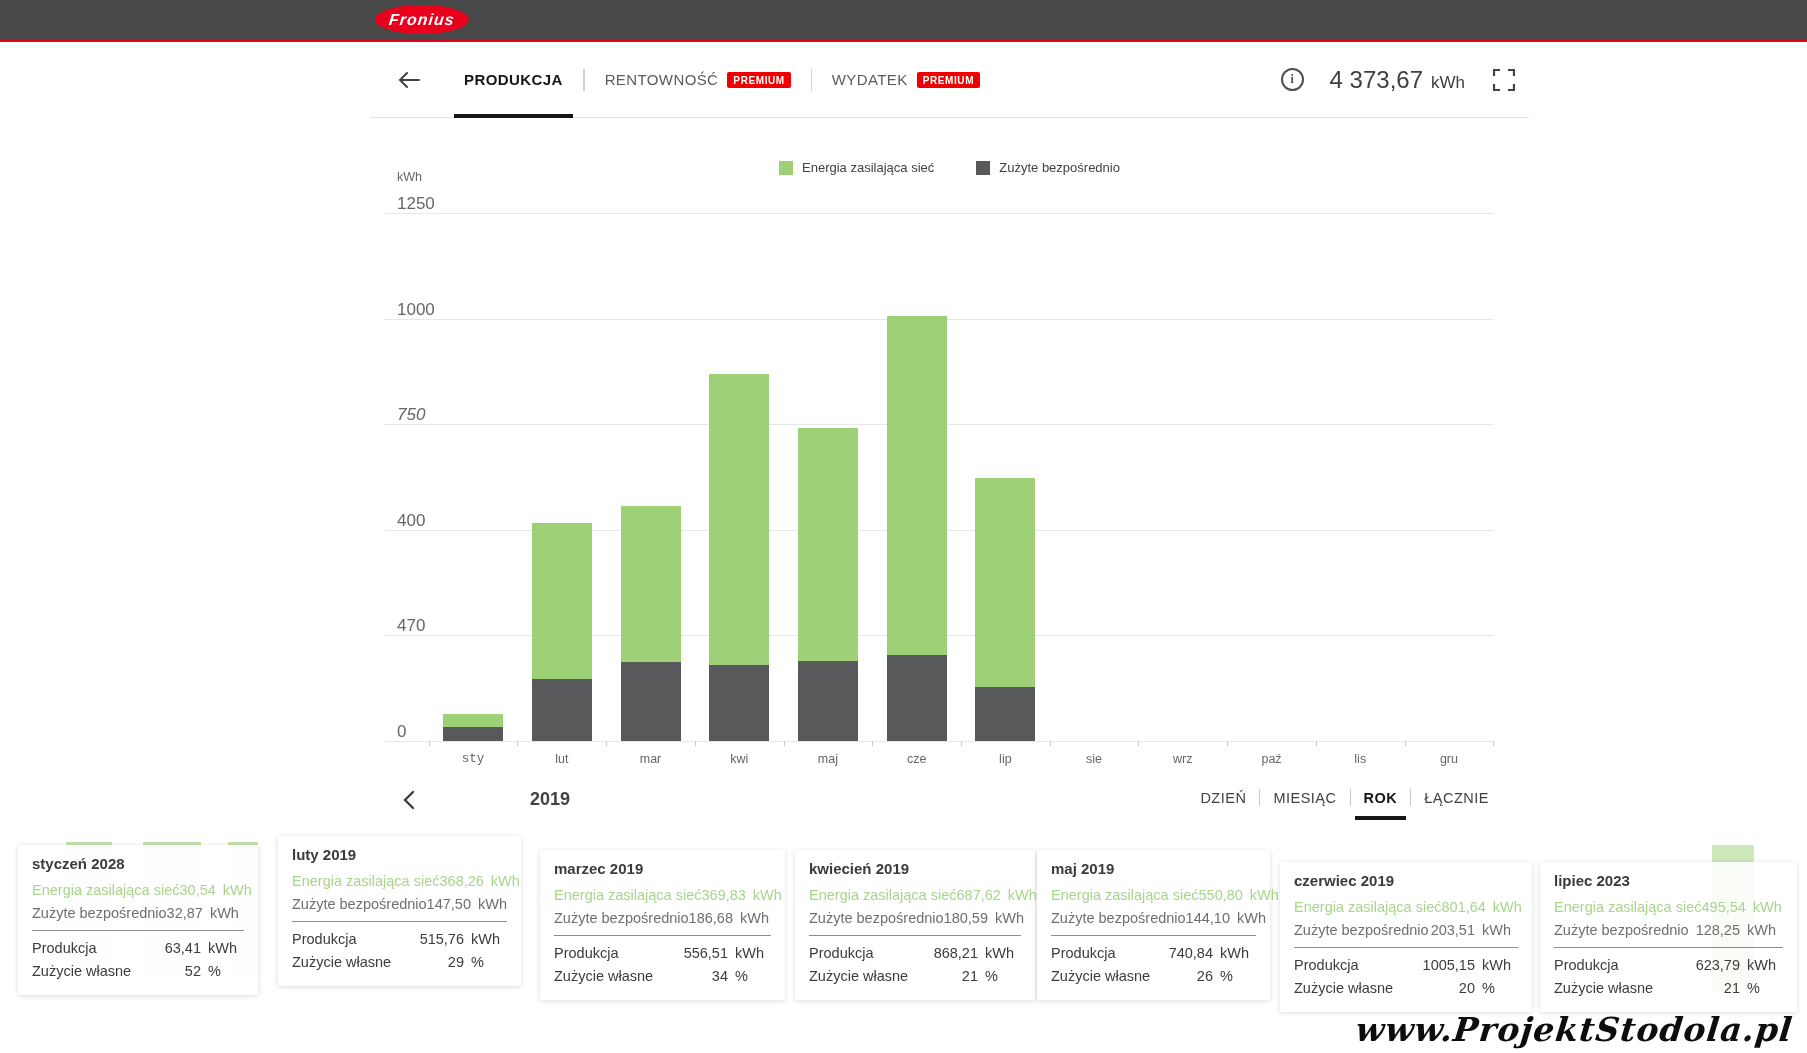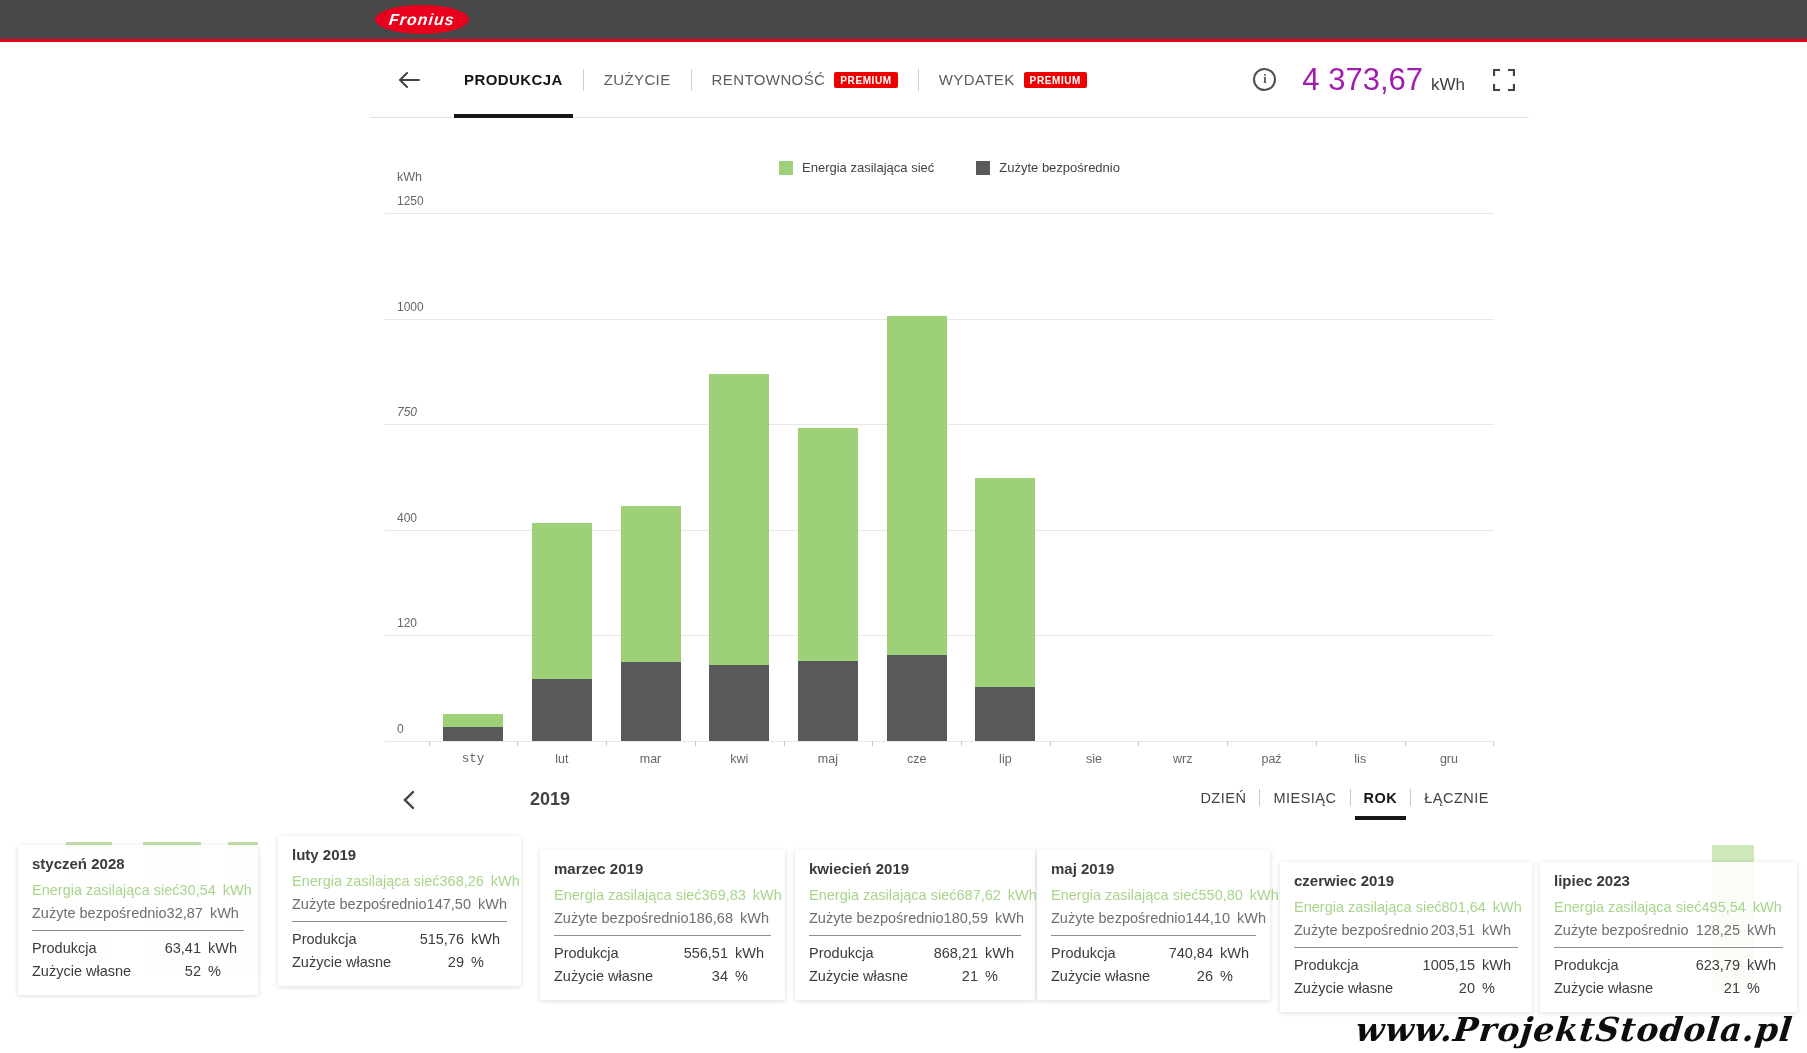--- a/index.html
+++ b/index.html
@@ -24,33 +24,33 @@
   .tab.active{color:#161616;font-weight:bold;}
   .tab.active .tab-underline{position:absolute;left:10px;right:10px;bottom:-1px;height:4px;background:#161616;}
   .tab-sep{width:1px;height:22px;background:#cfcfcf;}
   .badge{display:inline-block;margin-left:9px;padding:3px 6px 2px;background:#ee0000;color:#fff;
          font-size:10px;font-weight:bold;letter-spacing:.6px;border-radius:2px;}
   .summary{margin-left:auto;display:flex;align-items:center;margin-right:14px;}
   .info-icon{width:19px;height:19px;border:2px solid #4f4f4f;border-radius:50%;display:flex;
              align-items:center;justify-content:center;font-size:12px;font-weight:bold;
              font-family:"Liberation Serif",serif;color:#4f4f4f;margin-right:26px;cursor:pointer;}
   .total{display:flex;align-items:baseline;}
-  .total-num{font-size:31px;color:#a21caf;}
+  .total-num{font-size:24px;color:#404040;}
   .total-unit{font-size:17px;color:#3f3f3f;margin-left:8px;}
   .fs-icon{margin-left:28px;cursor:pointer;display:flex;}
 
   
   .legend{position:absolute;left:370px;top:160px;width:1159px;display:flex;
           justify-content:center;gap:42px;}
   .legend-item{display:flex;align-items:center;gap:9px;font-size:13px;color:#424242;}
   .swatch{width:14px;height:14px;}
 
   
   .gridline{position:absolute;height:1px;background:#e7e7e7;}
-  .ytick-label{position:absolute;font-size:12px;color:#666;}
+  .ytick-label{position:absolute;font-size:17px;color:#666;}
   .yunit-label{position:absolute;font-size:12.5px;color:#666;}
   .bar-stack{position:absolute;display:flex;flex-direction:column;}
   .bar-seg{width:100%;}
   .xtick{position:absolute;width:1px;height:5px;background:#c9c9c9;}
   .xlabel{position:absolute;font-size:12.5px;color:#666;text-align:center;width:60px;}
 
   
   .prev-btn{position:absolute;left:393px;top:785px;width:30px;height:30px;display:flex;
             align-items:center;justify-content:center;cursor:pointer;}
   .year-label{position:absolute;left:430px;top:789px;width:240px;text-align:center;
@@ -99,23 +99,20 @@
       <svg width="22" height="18" viewBox="0 0 22 18">
         <path d="M21 9 H2 M9 2 L2 9 L9 16" stroke="#424242" stroke-width="2" fill="none" stroke-linecap="round"></path>
       </svg>
     </div>
     <div style="display:flex;align-items:center;height:100%;" id="tabs-host">
         <div class="tab active">
           <span>PRODUKCJA</span>
           <div class="tab-underline"></div>
         </div>
         <div class="tab-sep"></div>
-        <div class="tab">
-          <span>ZUŻYCIE</span>
-        </div>
         <div class="tab-sep"></div>
         <div class="tab">
           <span>RENTOWNOŚĆ</span>
           <span class="badge">PREMIUM</span>
         </div>
         <div class="tab-sep"></div>
         <div class="tab">
           <span>WYDATEK</span>
           <span class="badge">PREMIUM</span>
         </div>
@@ -142,21 +139,21 @@
       <div class="legend-item">
         <div class="swatch" style="background: rgb(88, 89, 91);"></div>
         <div>Zużyte bezpośrednio</div>
       </div>
     </div>
 
   <div id="chart-host">
       <div class="gridline" style="left: 385px; width: 1109px; top: 741px;"></div>
       <div class="ytick-label" style="left: 397px; top: 722px;">0</div>
       <div class="gridline" style="left: 385px; width: 1109px; top: 635.4px;"></div>
-      <div class="ytick-label" style="left: 397px; top: 616.4px;">120</div>
+      <div class="ytick-label" style="left: 397px; top: 616.4px;">470</div>
       <div class="gridline" style="left: 385px; width: 1109px; top: 529.8px;"></div>
       <div class="ytick-label" style="left: 397px; top: 510.8px;">400</div>
       <div class="gridline" style="left: 385px; width: 1109px; top: 424.2px;"></div>
       <div class="ytick-label" style="left: 397px; top: 405.2px; font-style: italic;">750</div>
       <div class="gridline" style="left: 385px; width: 1109px; top: 318.6px;"></div>
       <div class="ytick-label" style="left: 397px; top: 299.6px;">1000</div>
       <div class="gridline" style="left: 385px; width: 1109px; top: 213px;"></div>
       <div class="ytick-label" style="left: 397px; top: 194px;">1250</div>
       <div class="yunit-label" style="left: 397px; top: 170px;">kWh</div>
       <div class="xtick" style="left: 428.7px; top: 741px;"></div>

